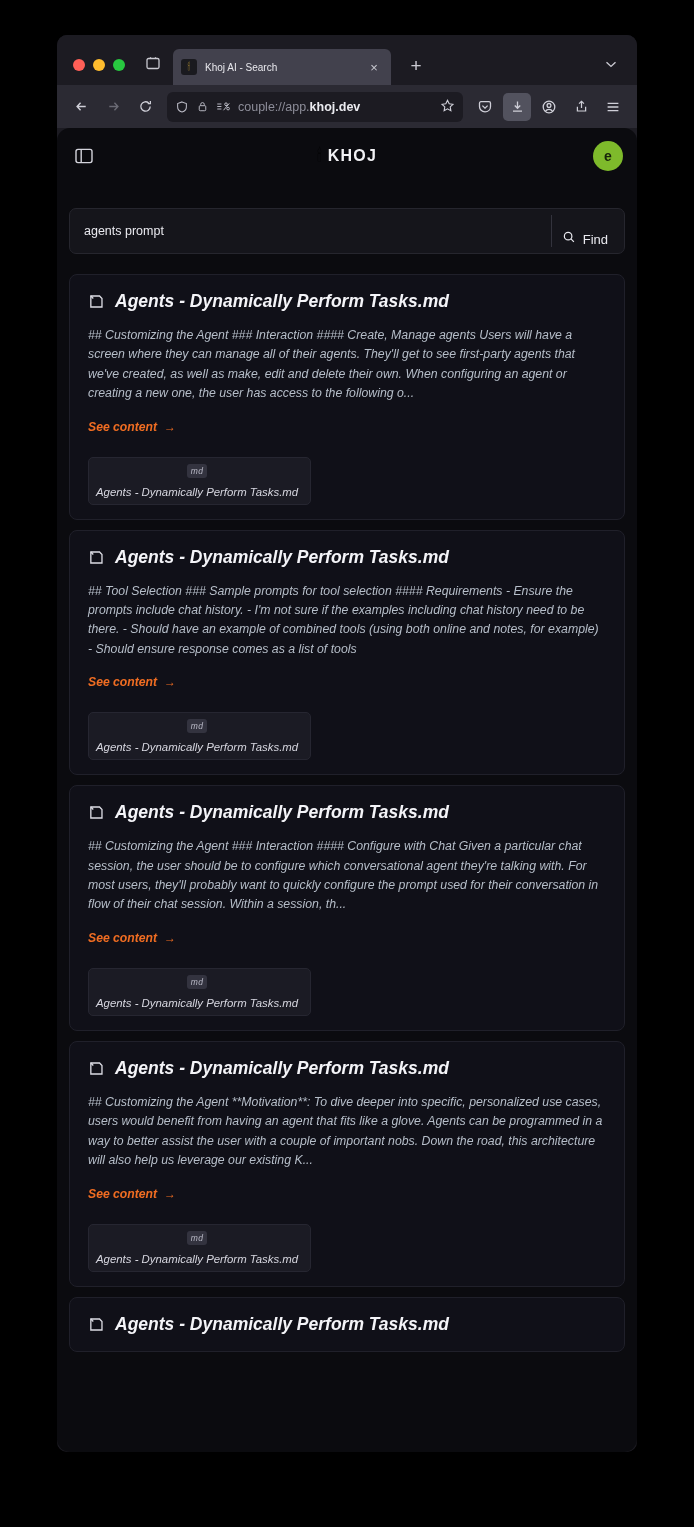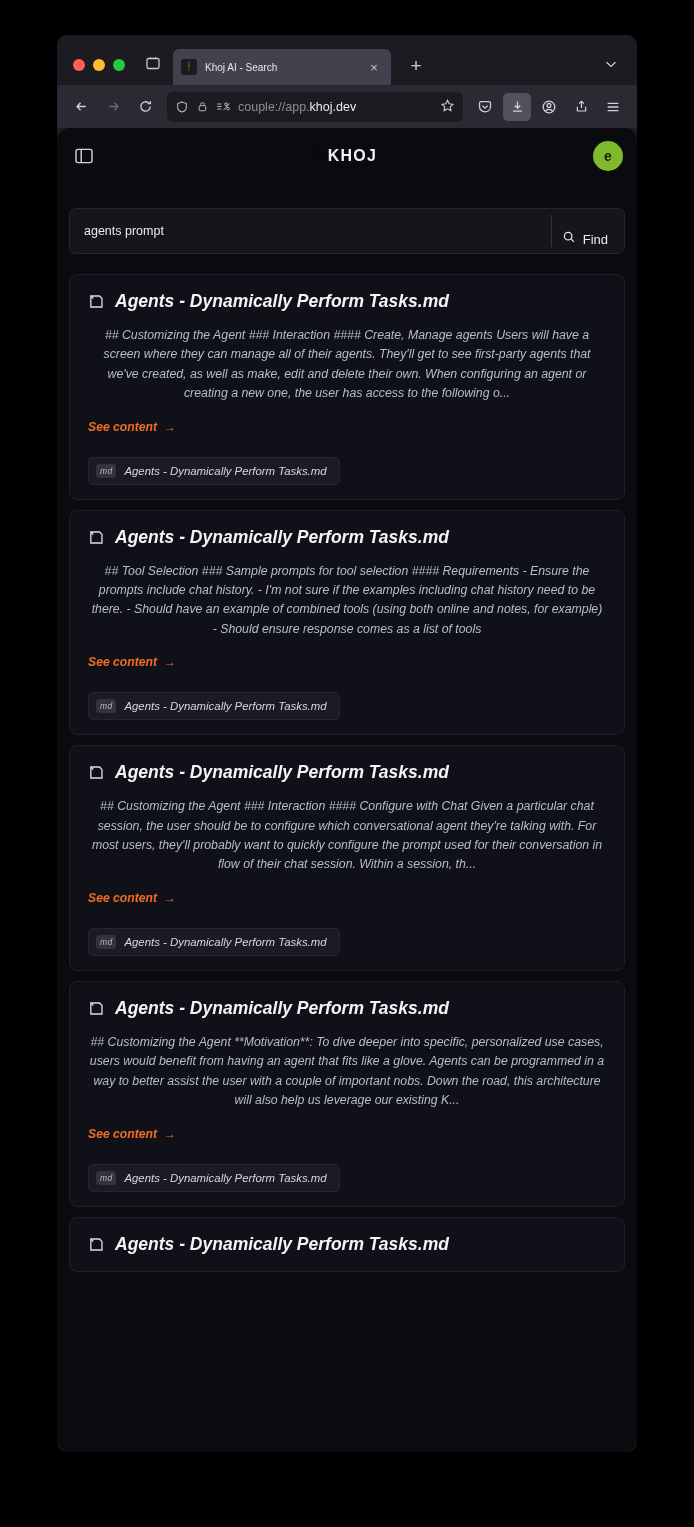--- a/index.html
+++ b/index.html
@@ -119,21 +119,21 @@
     margin: 0 4px;
   }
   .urlbar .icon { color: #b9b9c3; font-size: 12px; display:flex; }
   .url-text {
     flex: 1;
     color: #8d8d99;
     font-size: 12.5px;
     white-space: nowrap;
     overflow: hidden;
   }
-  .url-text b { color: #ebebf0; font-weight: 400; }
+  .url-text b { color: #ebebf0; font-weight: 700; }
   .star { color: #cfcfd8; font-size: 13px; }
   .navbtn.active {
     background: #52525e;
   }
 
   
   .page {
     flex: 1;
     background: #0b0b0f;
     overflow: hidden;
@@ -237,21 +237,20 @@
     width: 17px; height: 17px;
     color: #dcdce4;
     display: flex; align-items: center; justify-content: center;
   }
   .snippet {
     margin-top: 14px;
     color: #b6bec9;
     font-size: 12.3px;
     line-height: 19.4px;
     word-break: break-word;
-    text-align: center;
   }
   .see-content {
     margin-top: 16px;
     display: inline-flex;
     align-items: center;
     gap: 7px;
     color: #f06d22;
     font-size: 12.2px;
     font-weight: 600;
   }
@@ -260,20 +259,21 @@
   .chip {
     display: inline-flex;
     align-items: center;
     gap: 8px;
     background: #1b1b24;
     border: 1px solid #262631;
     border-radius: 5px;
     padding: 6px 12px 6px 7px;
     color: #d7d7e0;
     font-size: 11.4px;
+    flex-direction: column;
   }
   .chip-badge {
     background: #33333f;
     color: #b9b9c6;
     border-radius: 3px;
     font-size: 8.5px;
     padding: 2px 4px;
     letter-spacing: .3px;
   }
   .card.compact { padding-bottom: 16px; }

